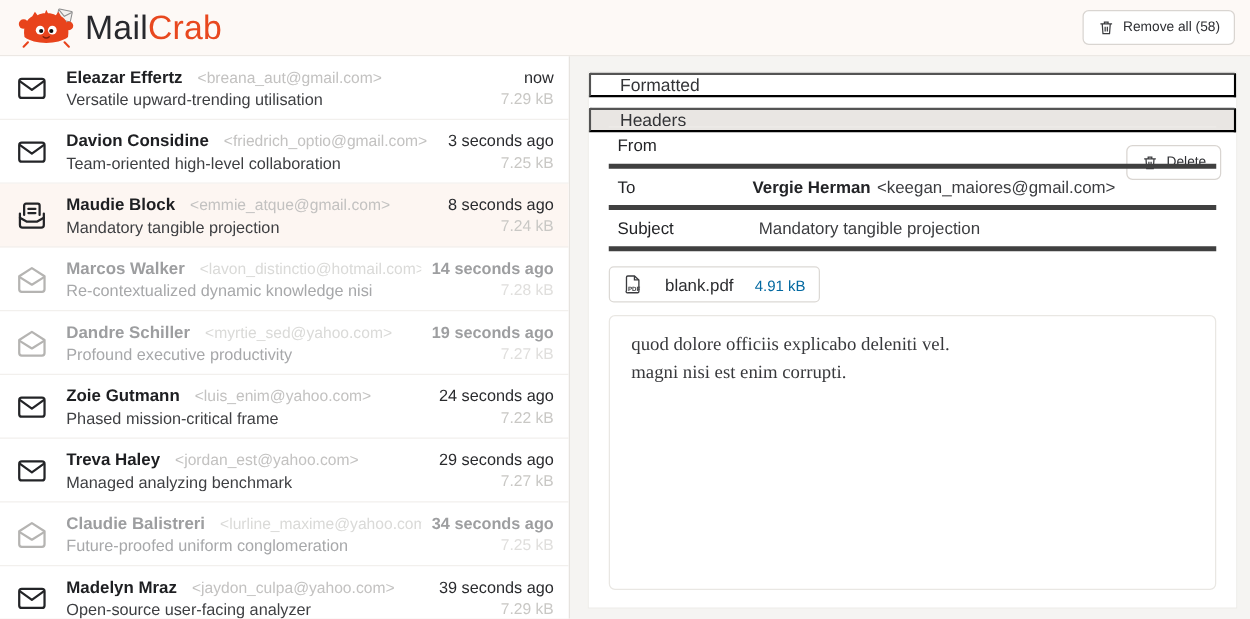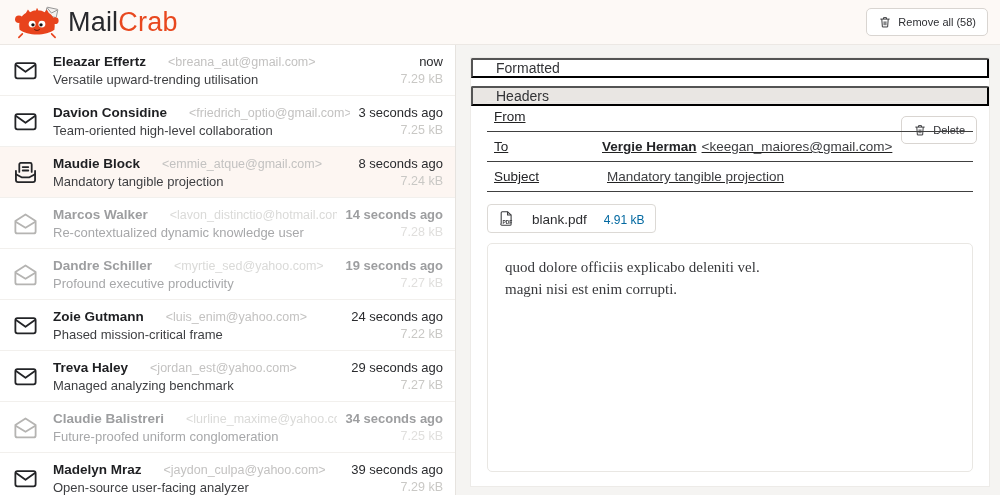--- a/index.html
+++ b/index.html
@@ -33,21 +33,21 @@
     width:456px; flex-shrink:0; background:#fff;
     border-right:1px solid #e6e3df; overflow:hidden;
   }
   .row {
     display:flex; align-items:center; height:51px;
     padding:0 12px; border-bottom:1px solid #f2f0ed; cursor:pointer;
   }
   .row .env { width:27px; height:27px; margin-right:14px; flex-shrink:0; }
   .row .env svg { width:27px; height:27px; stroke:#232427; fill:none; stroke-width:1.6; stroke-linejoin:round; stroke-linecap:round; }
   .mid { flex:1; min-width:0; }
-  .line1 { display:flex; align-items:baseline; gap:22px; white-space:nowrap; overflow:hidden; }
+  .line1 { display:flex; align-items:baseline; gap:12px; white-space:nowrap; overflow:hidden; }
   .name { font-size:13.5px; font-weight:700; color:#1e1f22; }
   .addr { font-size:12.5px; color:#c3c2c1; }
   .subject { font-size:13px; color:#3e3f42; margin-top:3px; white-space:nowrap; overflow:hidden; }
   .rcol { text-align:right; flex-shrink:0; margin-left:8px; }
   .time { font-size:13px; color:#2a2b2e; }
   .size { font-size:12.5px; color:#c9c8c5; margin-top:3px; }
   .row.selected { background:#fdf6f2; }
   .row.read .name, .row.read .time { color:#9d9ea0; font-weight:700; }
   .row.read .addr { color:#dadad8; }
   .row.read .subject { color:#a7a8aa; }
@@ -61,21 +61,21 @@
   }
   .tabbar { display:flex; gap:8px; height:33px; flex-shrink:0;flex-direction:column; }
   .tab {
     padding:0 23px; display:flex; align-items:center;
     font-size:14px; color:#333437; background:#e9e6e3;
     border-radius:2px 2px 0 0; cursor:pointer; white-space:nowrap;
   }
   .tab.active { background:#fff; }
   .delete-btn { margin:2px 12px 0 auto; align-self:center; }
   .meta { margin:10px 16px 0; border-top:1px solid #eeece9; }
-  .meta-row { display:flex; align-items:baseline; padding:7px 7px; border-bottom:1px solid #404040; font-size:13.5px;text-decoration:underline; }
+  .meta-row { display:flex; align-items:baseline; padding:7px 7px; border-bottom:4px solid #404040; font-size:13.5px; }
   .meta-label { width:108px; flex-shrink:0; color:#232427; }
   .meta-name { font-weight:700; color:#232427; margin-right:5px; }
   .meta-addr { color:#3c3d40; }
   .attachment {
     margin:12px 16px 10px; display:inline-flex; align-self:flex-start;
     align-items:flex-end; gap:17px; border:1px solid #dcd9d5; border-radius:4px;
     padding:5px 10px; background:#fff; cursor:pointer;
   }
   .attachment svg { width:17px; height:17px; stroke:#3a3b3e; fill:none; stroke-width:1.5; }
   .att-name { font-size:13.5px; color:#2c2d30; }
@@ -194,21 +194,21 @@
             <path d="M3 9.8 12 4l9 5.8V19a1.8 1.8 0 0 1-1.8 1.8H4.8A1.8 1.8 0 0 1 3 19z"></path>
             <path d="M3.6 10.6l8.4 5.2 8.4-5.2"></path>
           </svg>
       
     </span>
     <span class="mid">
       <span class="line1">
             <span class="name">Marcos Walker</span>
             <span class="addr">&lt;lavon_distinctio@hotmail.com&gt;</span>
           </span>
-      <div class="subject">Re-contextualized dynamic knowledge user</div>
+      <div class="subject">Re-contextualized dynamic knowledge nisi</div>
     </span>
     <span class="rcol">
       <div class="time">14 seconds ago</div>
       <div class="size">7.28 kB</div>
     </span>
   </div>
 
   <div class="row read">
     <span class="env">
       

